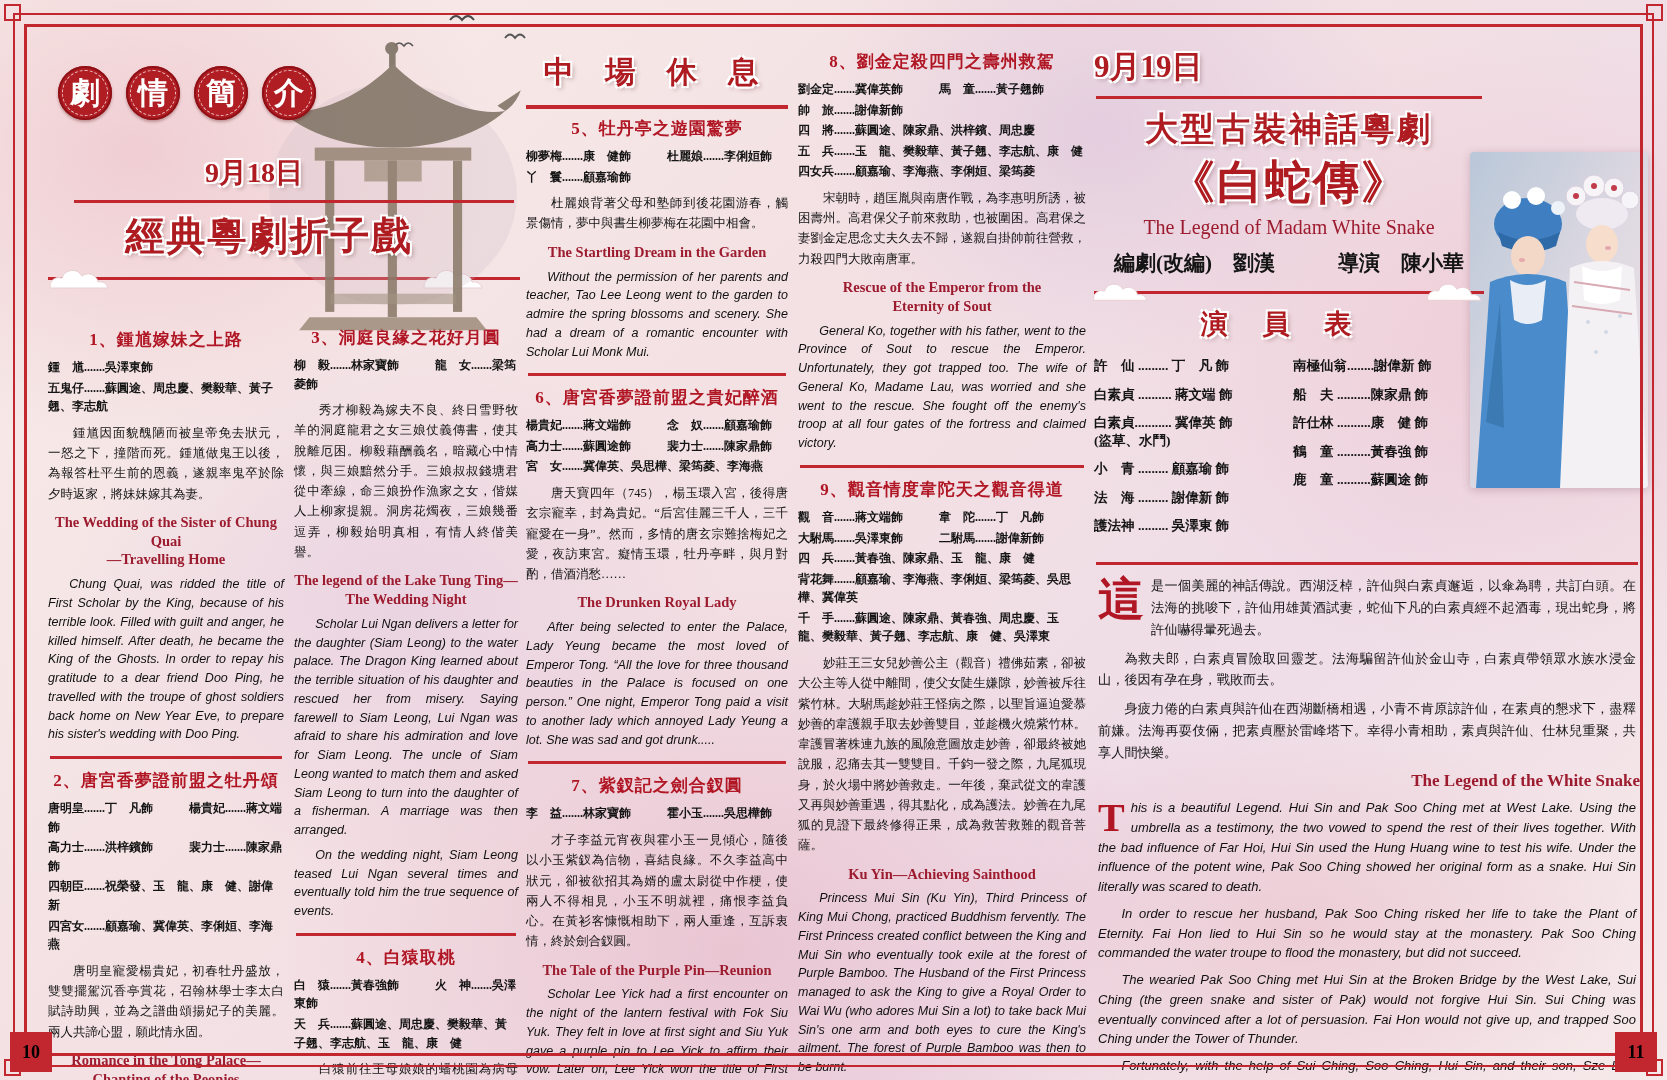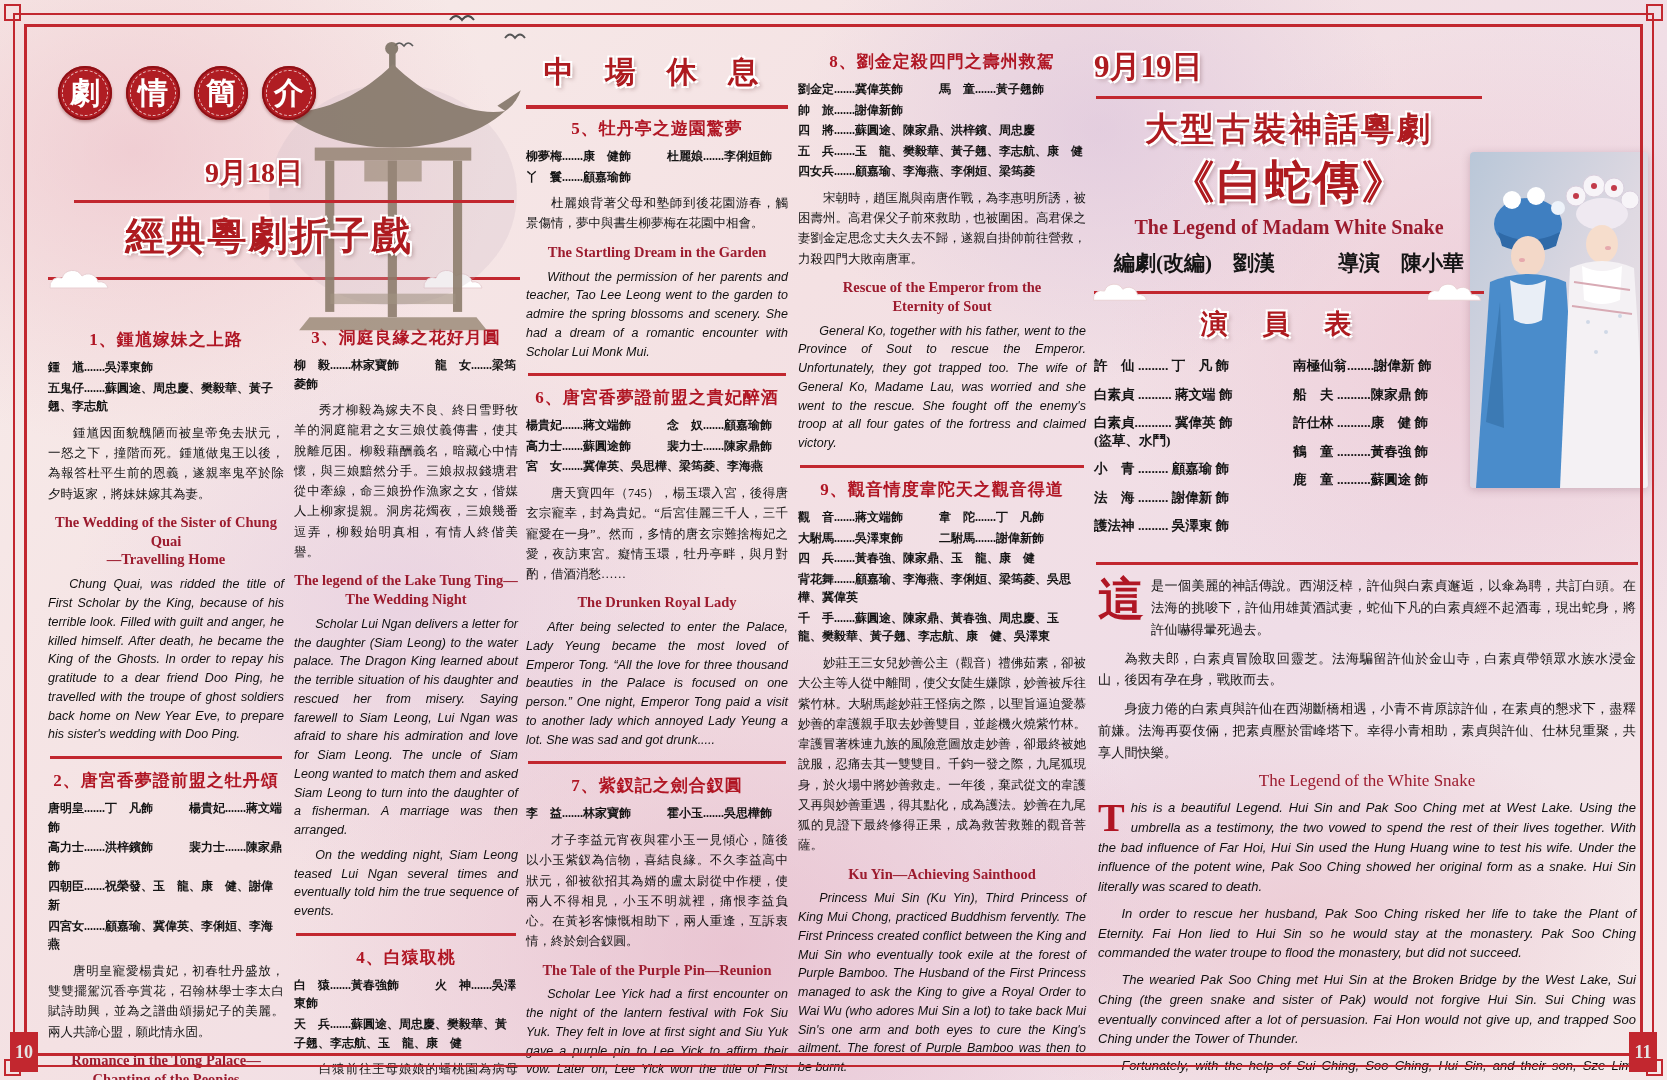--- a/index.html
+++ b/index.html
@@ -11,21 +11,21 @@
       radial-gradient(ellipse 560px 460px at 90% 32%, rgba(236,188,200,.45), transparent 70%),
       radial-gradient(ellipse 430px 360px at 66% 12%, rgba(206,180,216,.42), transparent 70%),
       radial-gradient(ellipse 470px 390px at 24% 56%, rgba(214,184,221,.35), transparent 70%),
       radial-gradient(ellipse 500px 300px at 78% 86%, rgba(229,173,185,.40), transparent 70%),
       linear-gradient(135deg,#f8edea,#f4e1e3 40%,#efdde7 70%,#f6e9e9);}
   
   .frame-outer{position:absolute;inset:13px;border:2px solid #c2272f;pointer-events:none;}
   .frame-inner{position:absolute;inset:24px;border:3px solid #c2272f;pointer-events:none;}
   .corner-sq{position:absolute;width:13px;height:13px;border:2px solid #c2272f;background:transparent;}
   .c-tl{top:4px;left:4px}.c-tr{top:4px;right:4px}.c-bl{bottom:4px;left:4px}.c-br{bottom:4px;right:4px}
-  .page-tab{position:absolute;bottom:8px;width:28px;height:40px;background:#c2272f;color:#e5e5e5;
+  .page-tab{position:absolute;bottom:8px;width:42px;height:40px;background:#c2272f;color:#000000;
     display:flex;align-items:center;justify-content:center;font-size:18px;font-weight:bold;
     font-family:"Liberation Serif",serif;}
   .tab-left{left:10px}.tab-right{right:10px}
   
   .red-rule{height:3px;background:#c2272f;}
   .sec-rule{height:3px;background:#c2272f;margin:12px 2px 10px;}
   .sec-title{font-weight:bold;color:#b01624;font-size:17px;text-align:center;margin:8px 0 7px;
     letter-spacing:1px;}
   .cast{font-weight:bold;color:#141414;font-size:12px;line-height:1.55;white-space:pre-wrap;
     margin:2px 0;text-align:left;}
@@ -60,35 +60,35 @@
   
   #intermission{font-size:30px;text-align:center;letter-spacing:12px;margin:8px 0 0;}
   #intermission-rule{height:4px;background:#c2272f;margin:12px 0 2px;}
   
   #rpage{position:absolute;left:1094px;top:46px;width:546px;}
   #rp-header{width:390px;}
   #rp-date{font-size:31px;text-align:left;}
   #rp-date-rule{margin:8px 2px 0;}
   #rp-genre{font-size:33px;text-align:center;margin-top:8px;letter-spacing:3px;}
   #rp-title{font-size:46px;text-align:center;margin-top:0;letter-spacing:2px;}
-  #rp-entitle{font-weight:bold;color:#9c1b2e;font-size:20px;text-align:center;margin-top:2px;}
+  #rp-entitle{font-weight:normal;color:#9c1b2e;font-size:20px;text-align:center;margin-top:2px;}
   #rp-credits{font-weight:bold;color:#141414;font-size:21px;text-align:center;margin-top:10px;
     white-space:pre-wrap;}
   #rp-cloudrule{width:390px;}
   #rp-cast-title{font-size:27px;text-align:center;letter-spacing:14px;margin:12px 0 4px;width:378px;}
   .cast-wrap{display:flex;width:392px;gap:6px;}
   .cast-col{flex:1;}
   .rcast{font-weight:bold;color:#141414;font-size:13.5px;line-height:1.3;margin:11px 0;
     white-space:pre-line;}
   #performers-photo{position:absolute;right:-8px;top:106px;width:178px;height:336px;
     border-radius:4px;overflow:hidden;box-shadow:0 2px 8px rgba(100,50,70,.25);}
   .rp-zh{color:#141414;font-size:13.2px;line-height:1.66;text-align:justify;margin:7px 4px;}
   .rp-zh.indent{text-indent:2em;}
   .dropcap-zh{float:left;font-size:46px;line-height:.95;color:#b01624;font-weight:bold;margin:3px 7px 0 0;}
-  #rp-en-heading{font-weight:normal;color:#9c1b2e;font-size:17px;text-align:center;margin:4px 0 6px;}
+  #rp-en-heading{font-weight:bold;color:#9c1b2e;font-size:17px;text-align:right;margin:4px 0 6px;}
   .rp-en{font-family:"Liberation Sans","DejaVu Sans",sans-serif;font-style:italic;color:#101010;
     font-size:13px;line-height:1.52;text-align:justify;margin:7px 4px;}
   .rp-en.indent{text-indent:1.8em;}
   .dropcap-en{float:left;font-size:40px;line-height:.85;color:#b01624;font-weight:bold;
     font-style:normal;margin:3px 6px 0 0;font-family:"Liberation Serif",serif;}
 </style>
 </head>
 <body>
 
 <div id="canvas">

